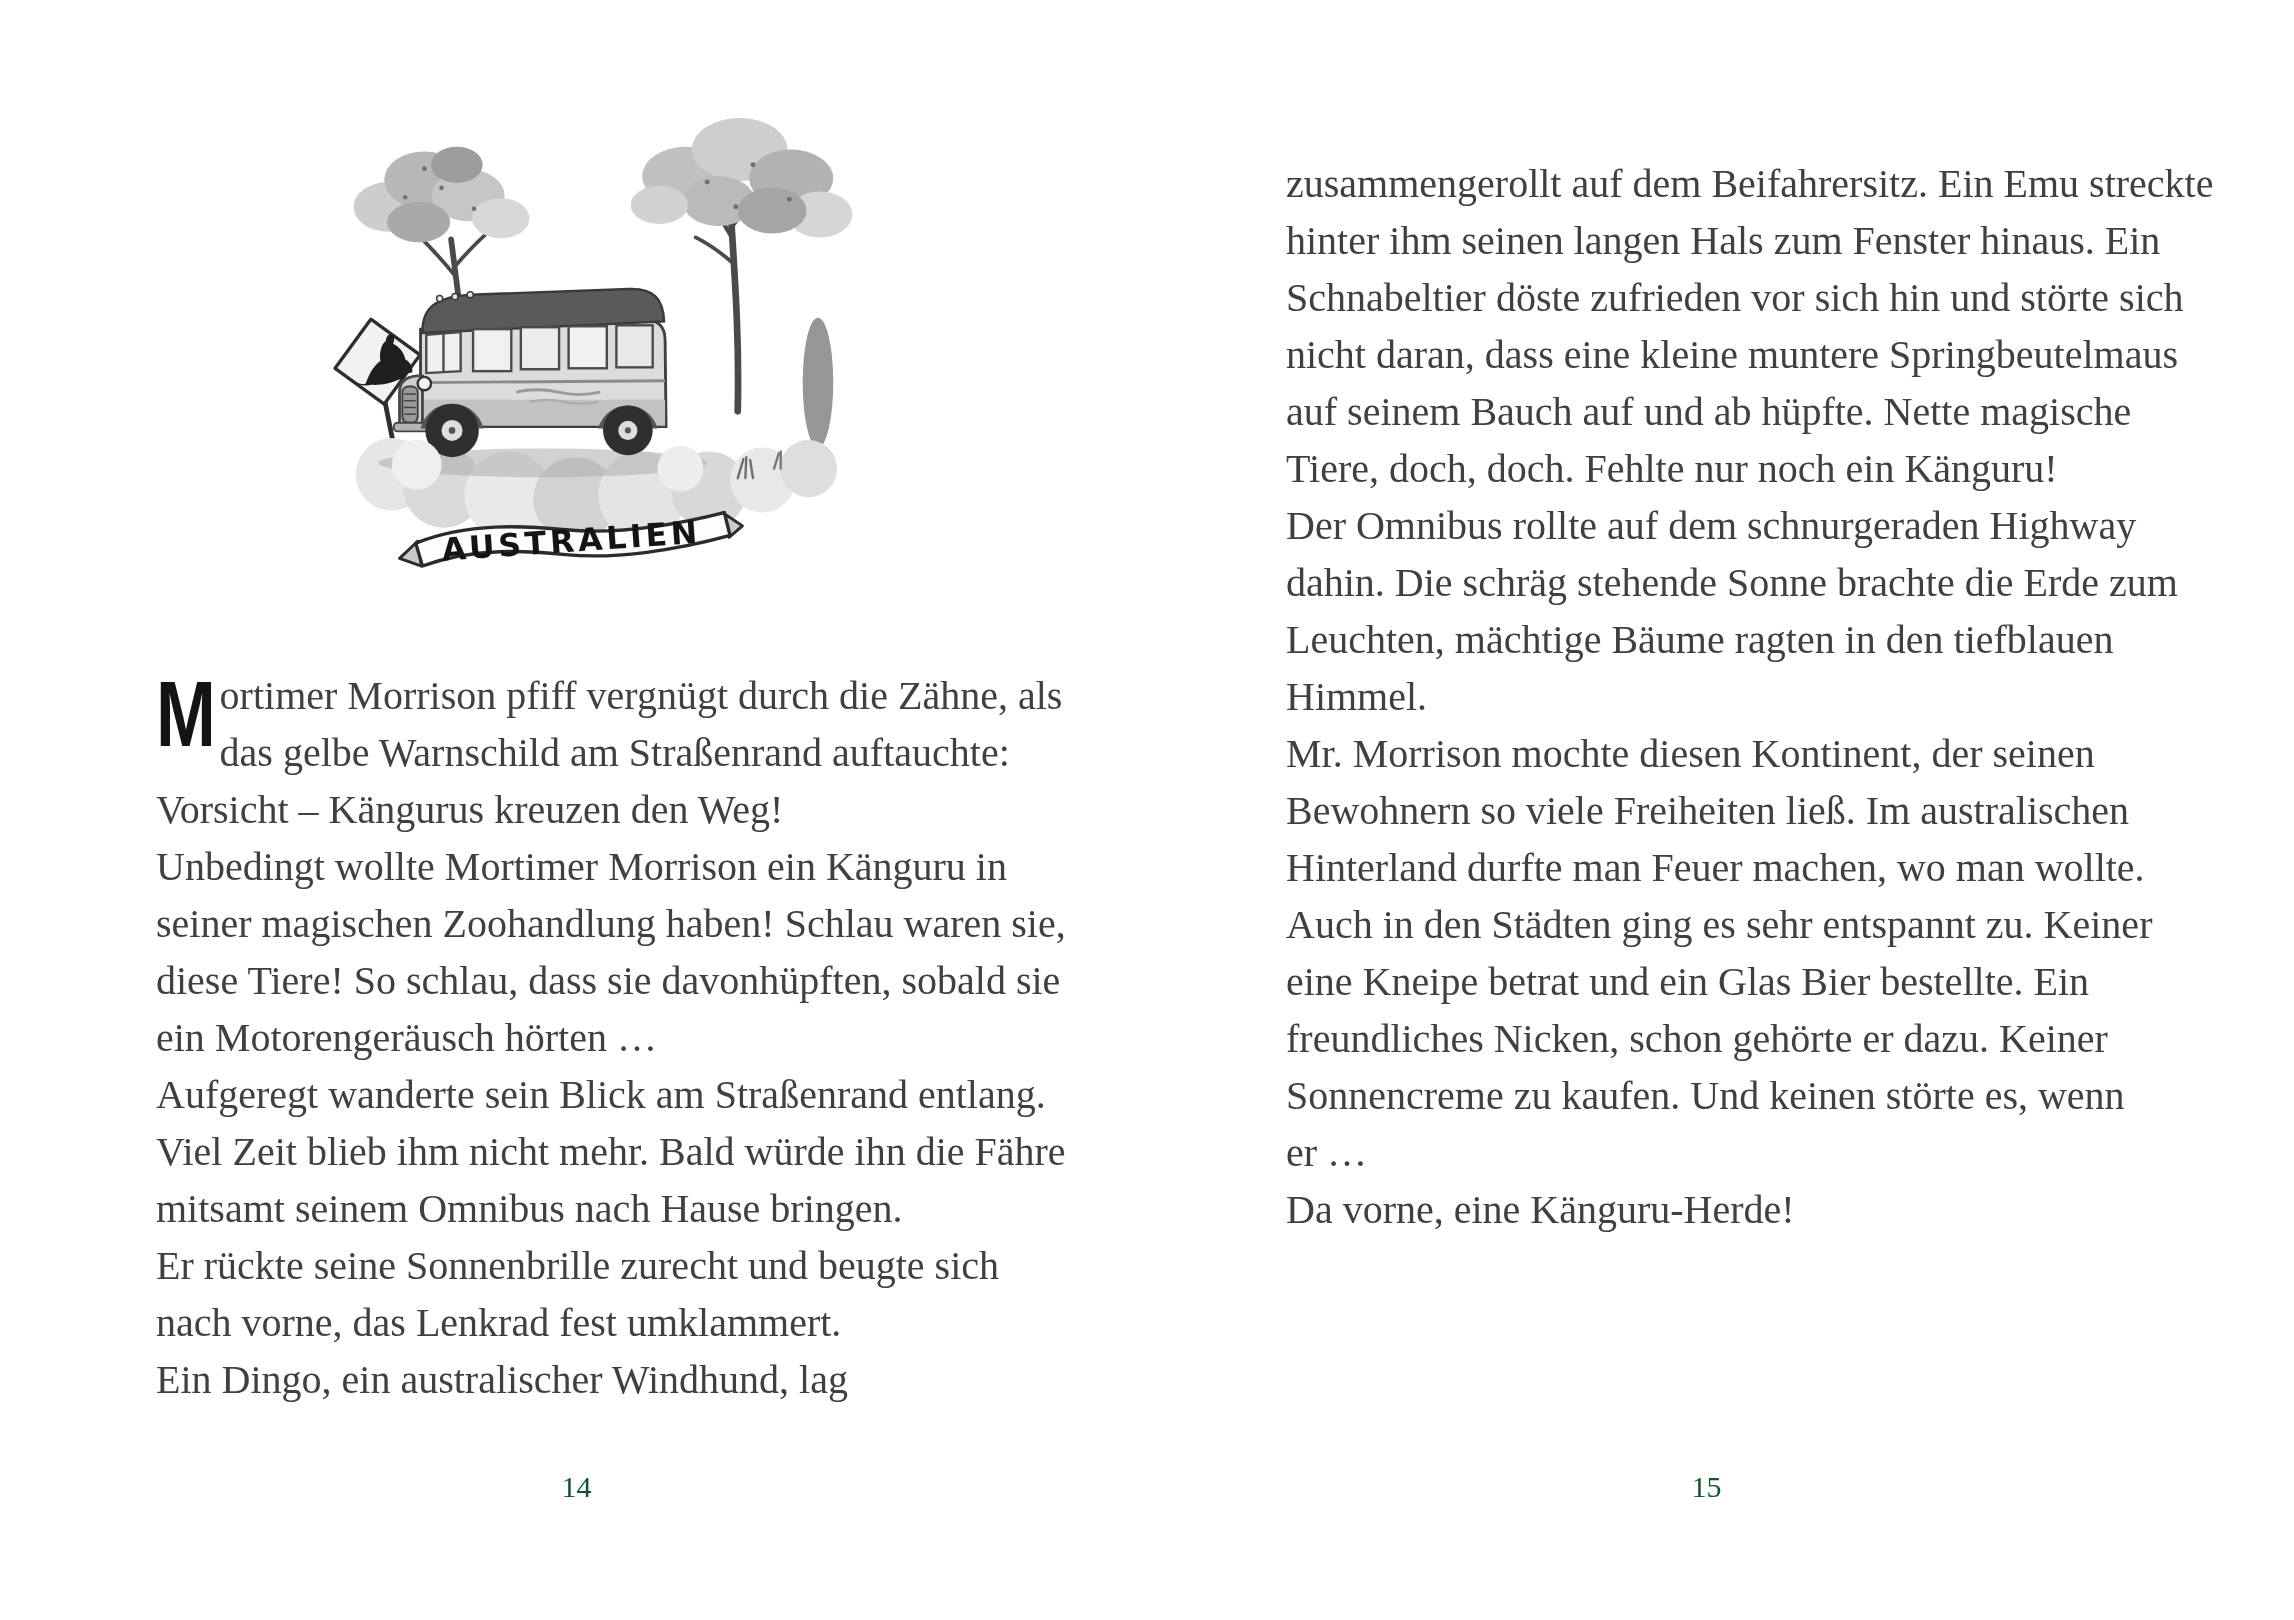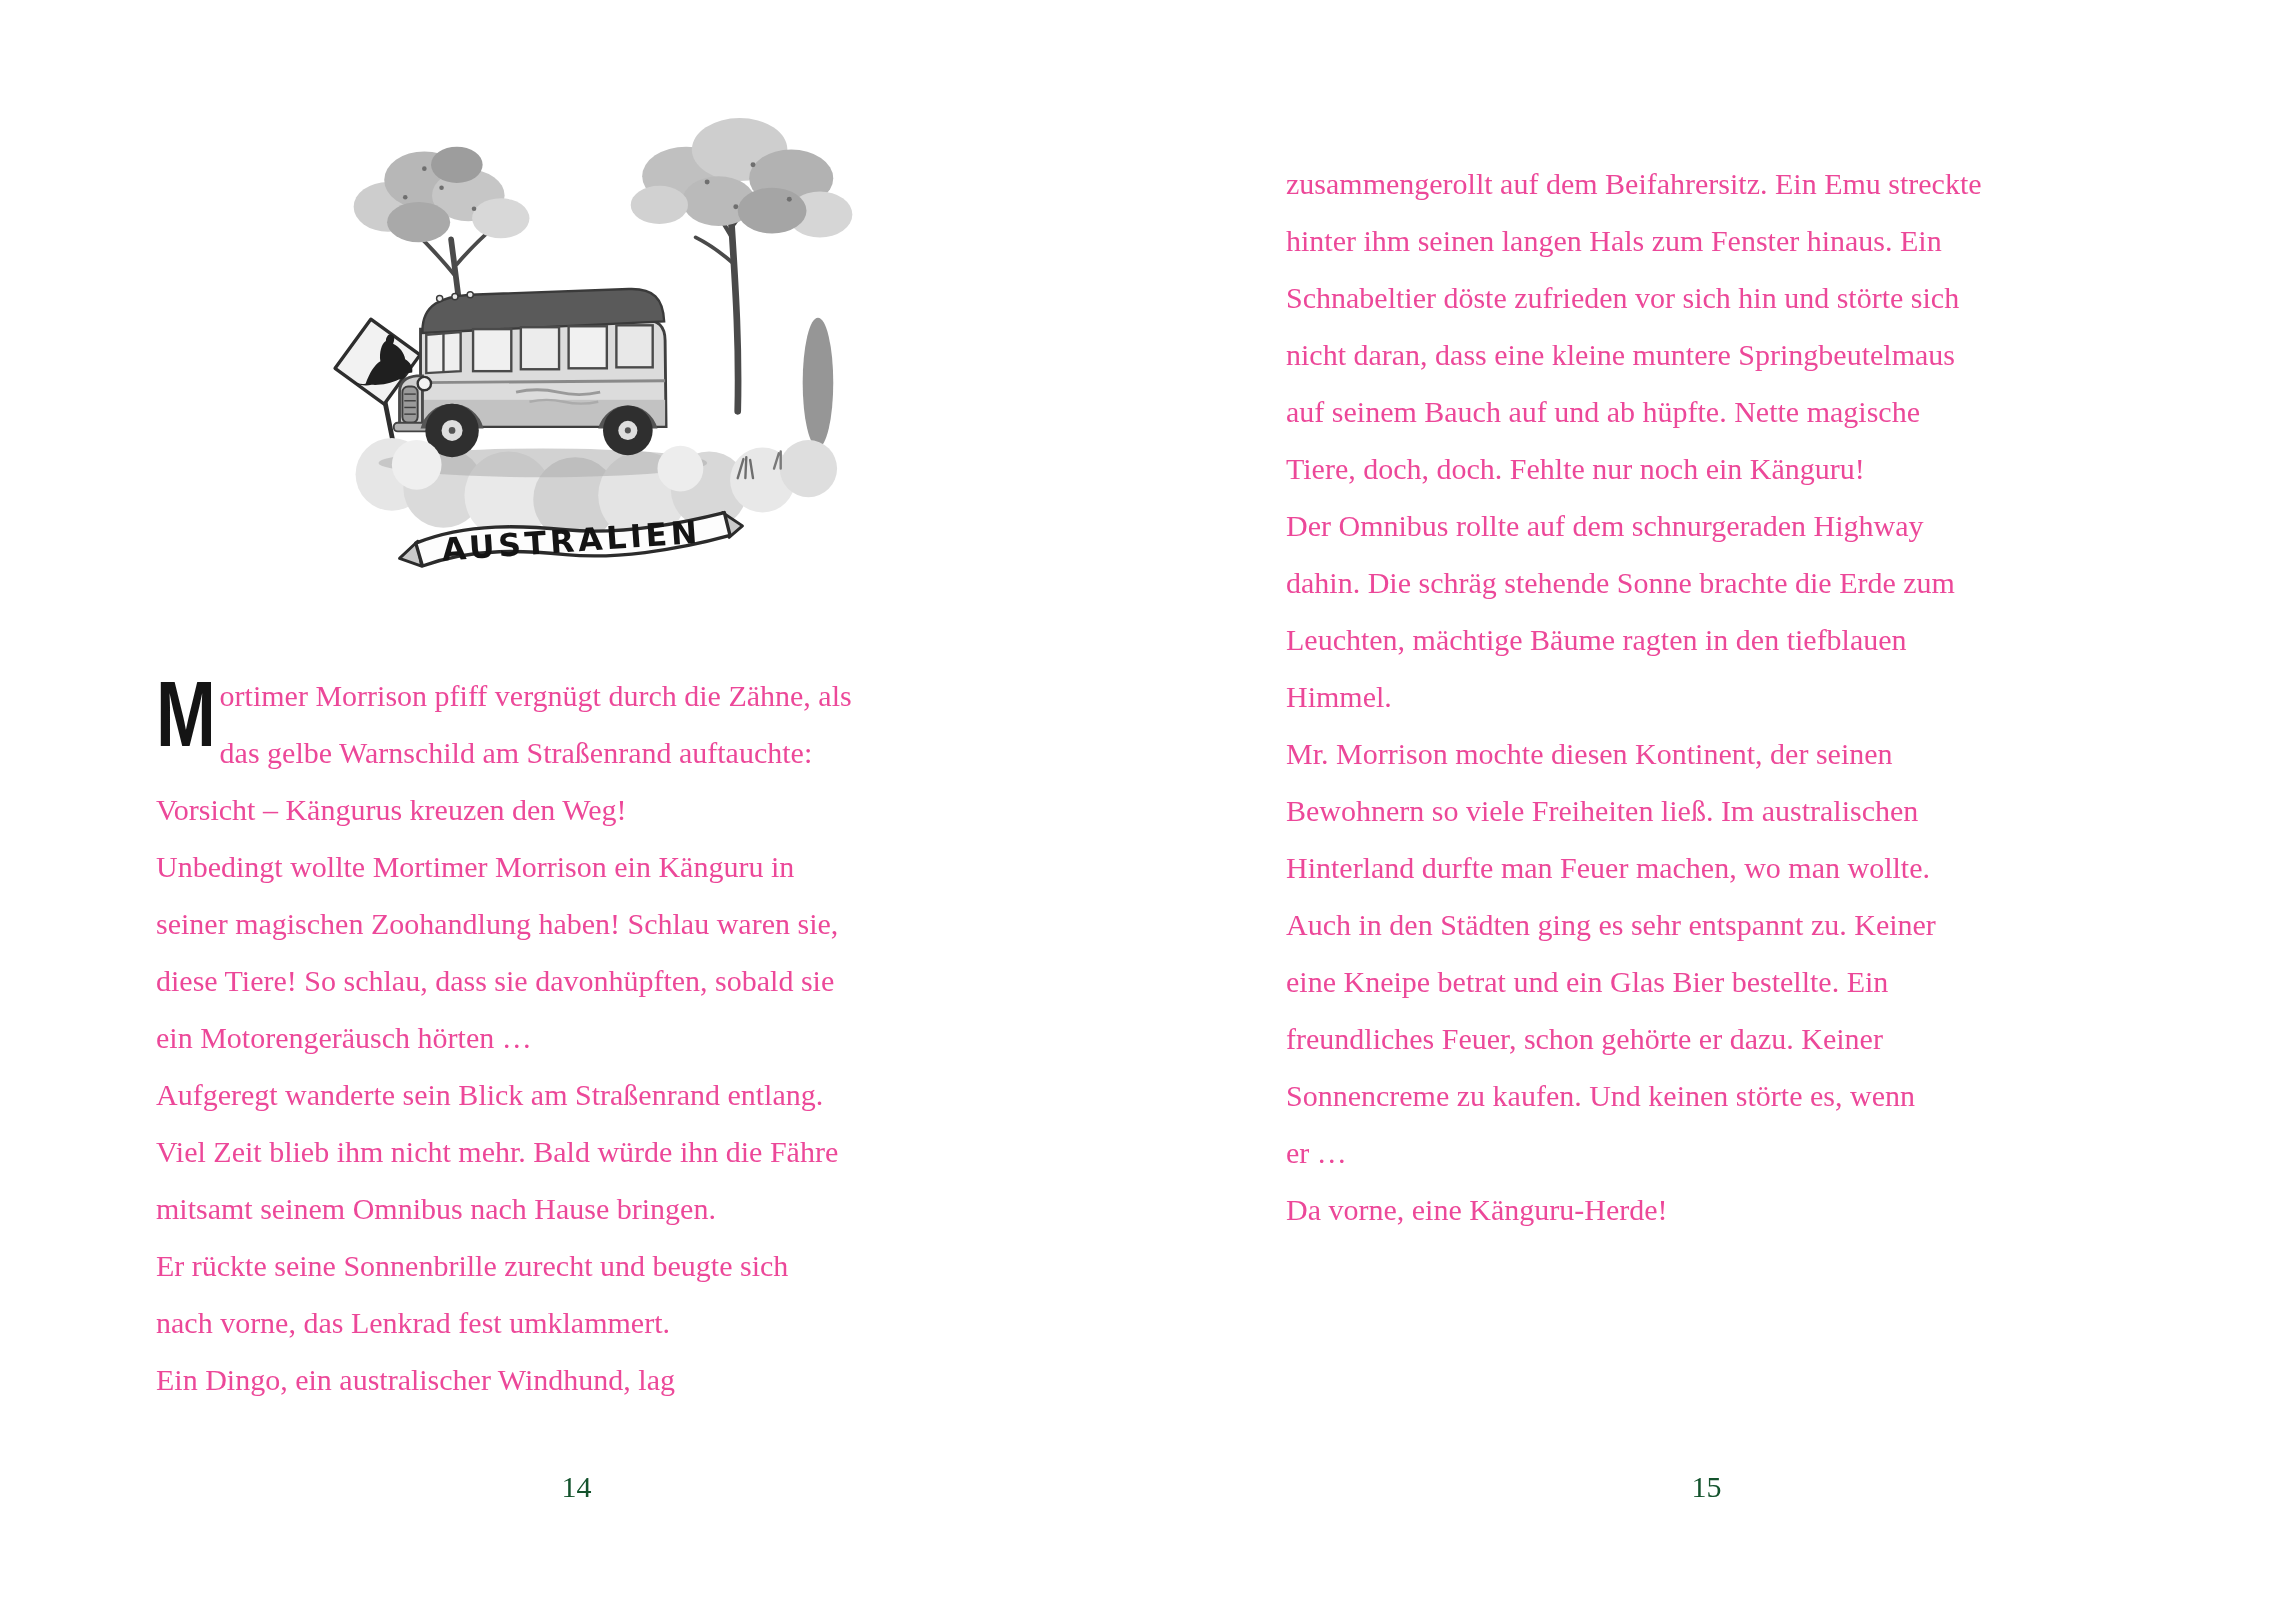--- a/index.html
+++ b/index.html
@@ -17,24 +17,24 @@
   .illustration {
     position: absolute; left: 325px; top: 92px;
     width: 535px; height: 501px;
   }
 
   .text-block { position: absolute; width: 860px; }
   .page-left  .text-block { left: 156px; top: 667px; }
   .page-right .text-block { left: 139px; top: 155px; }
 
   .line {
-    font-size: 30px;
+    font-size: 40px;
     line-height: 57px;
     white-space: nowrap;
-    color: #ec4899;
+    color: #404040;
   }
 
   .dropcap {
     float: left;
     font-family: "Liberation Sans", sans-serif;
     font-weight: 700;
     font-size: 92px;
     line-height: 86px;
     height: 109px;
     width: 54px;
@@ -216,21 +216,21 @@
           <div class="line">Tiere, doch, doch. Fehlte nur noch ein Känguru!</div>
           <div class="line">Der Omnibus rollte auf dem schnurgeraden Highway</div>
           <div class="line">dahin. Die schräg stehende Sonne brachte die Erde zum</div>
           <div class="line">Leuchten, mächtige Bäume ragten in den tiefblauen</div>
           <div class="line">Himmel.</div>
           <div class="line">Mr. Morrison mochte diesen Kontinent, der seinen</div>
           <div class="line">Bewohnern so viele Freiheiten ließ. Im australischen</div>
           <div class="line">Hinterland durfte man Feuer machen, wo man wollte.</div>
           <div class="line">Auch in den Städten ging es sehr entspannt zu. Keiner</div>
           <div class="line">eine Kneipe betrat und ein Glas Bier bestellte. Ein</div>
-          <div class="line">freundliches Feuer, schon gehörte er dazu. Keiner</div>
+          <div class="line">freundliches Nicken, schon gehörte er dazu. Keiner</div>
           <div class="line">Sonnencreme zu kaufen. Und keinen störte es, wenn</div>
           <div class="line">er …</div>
           <div class="line">Da vorne, eine Känguru-Herde!</div>
         </div>
     </div>
 
     <div class="pagenum">15</div>
   </div>
 
 </div>

